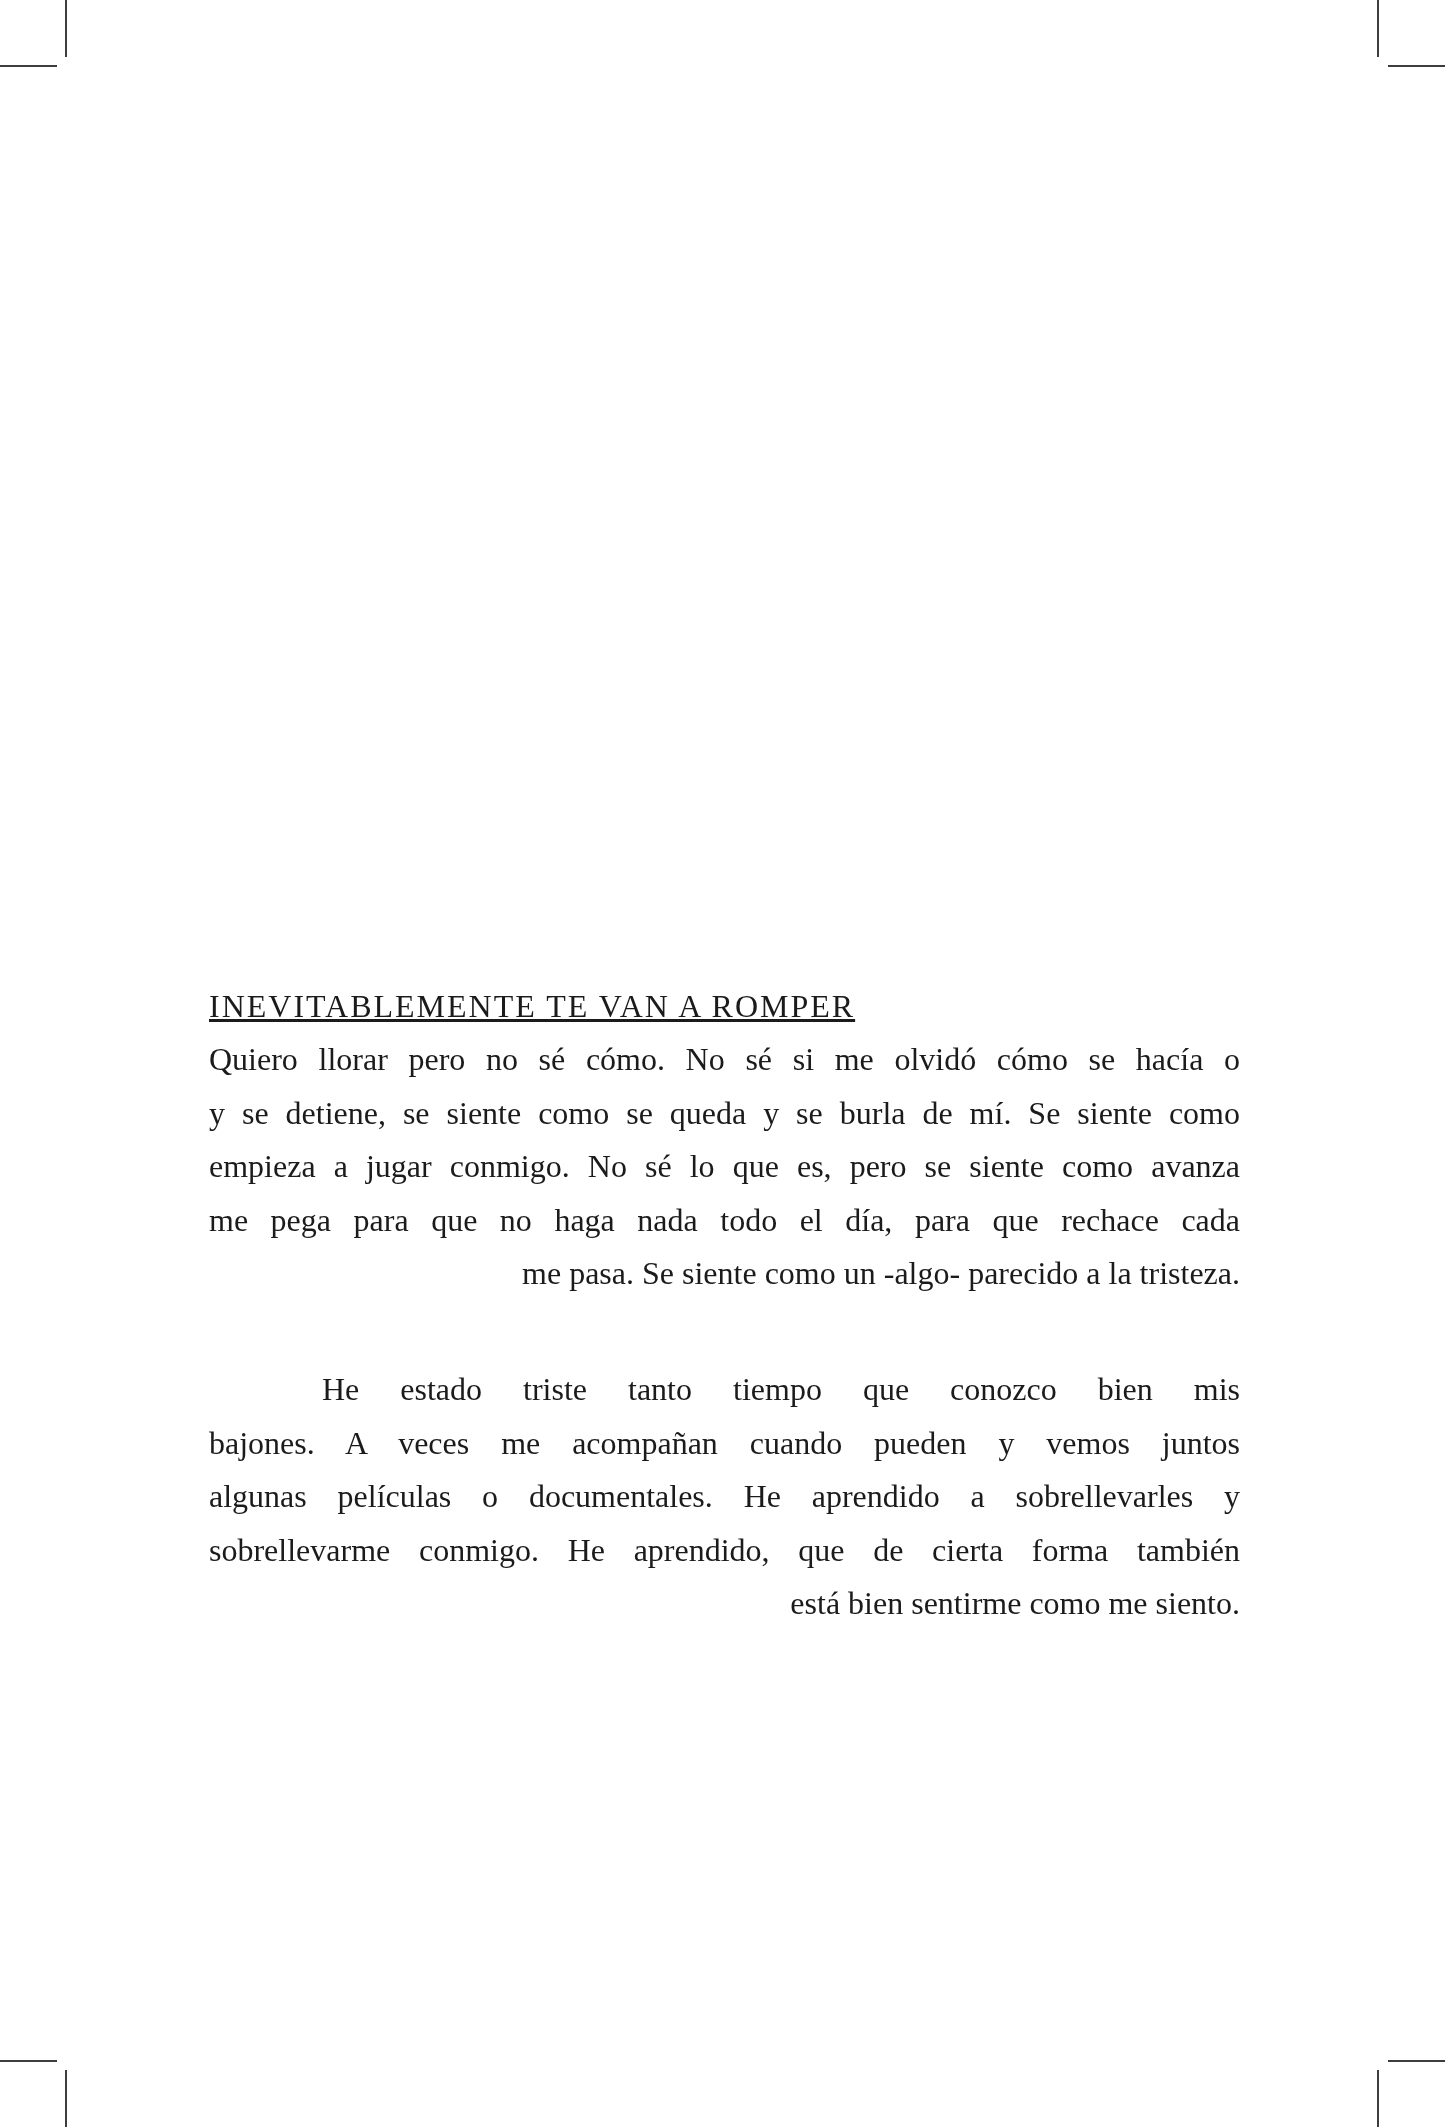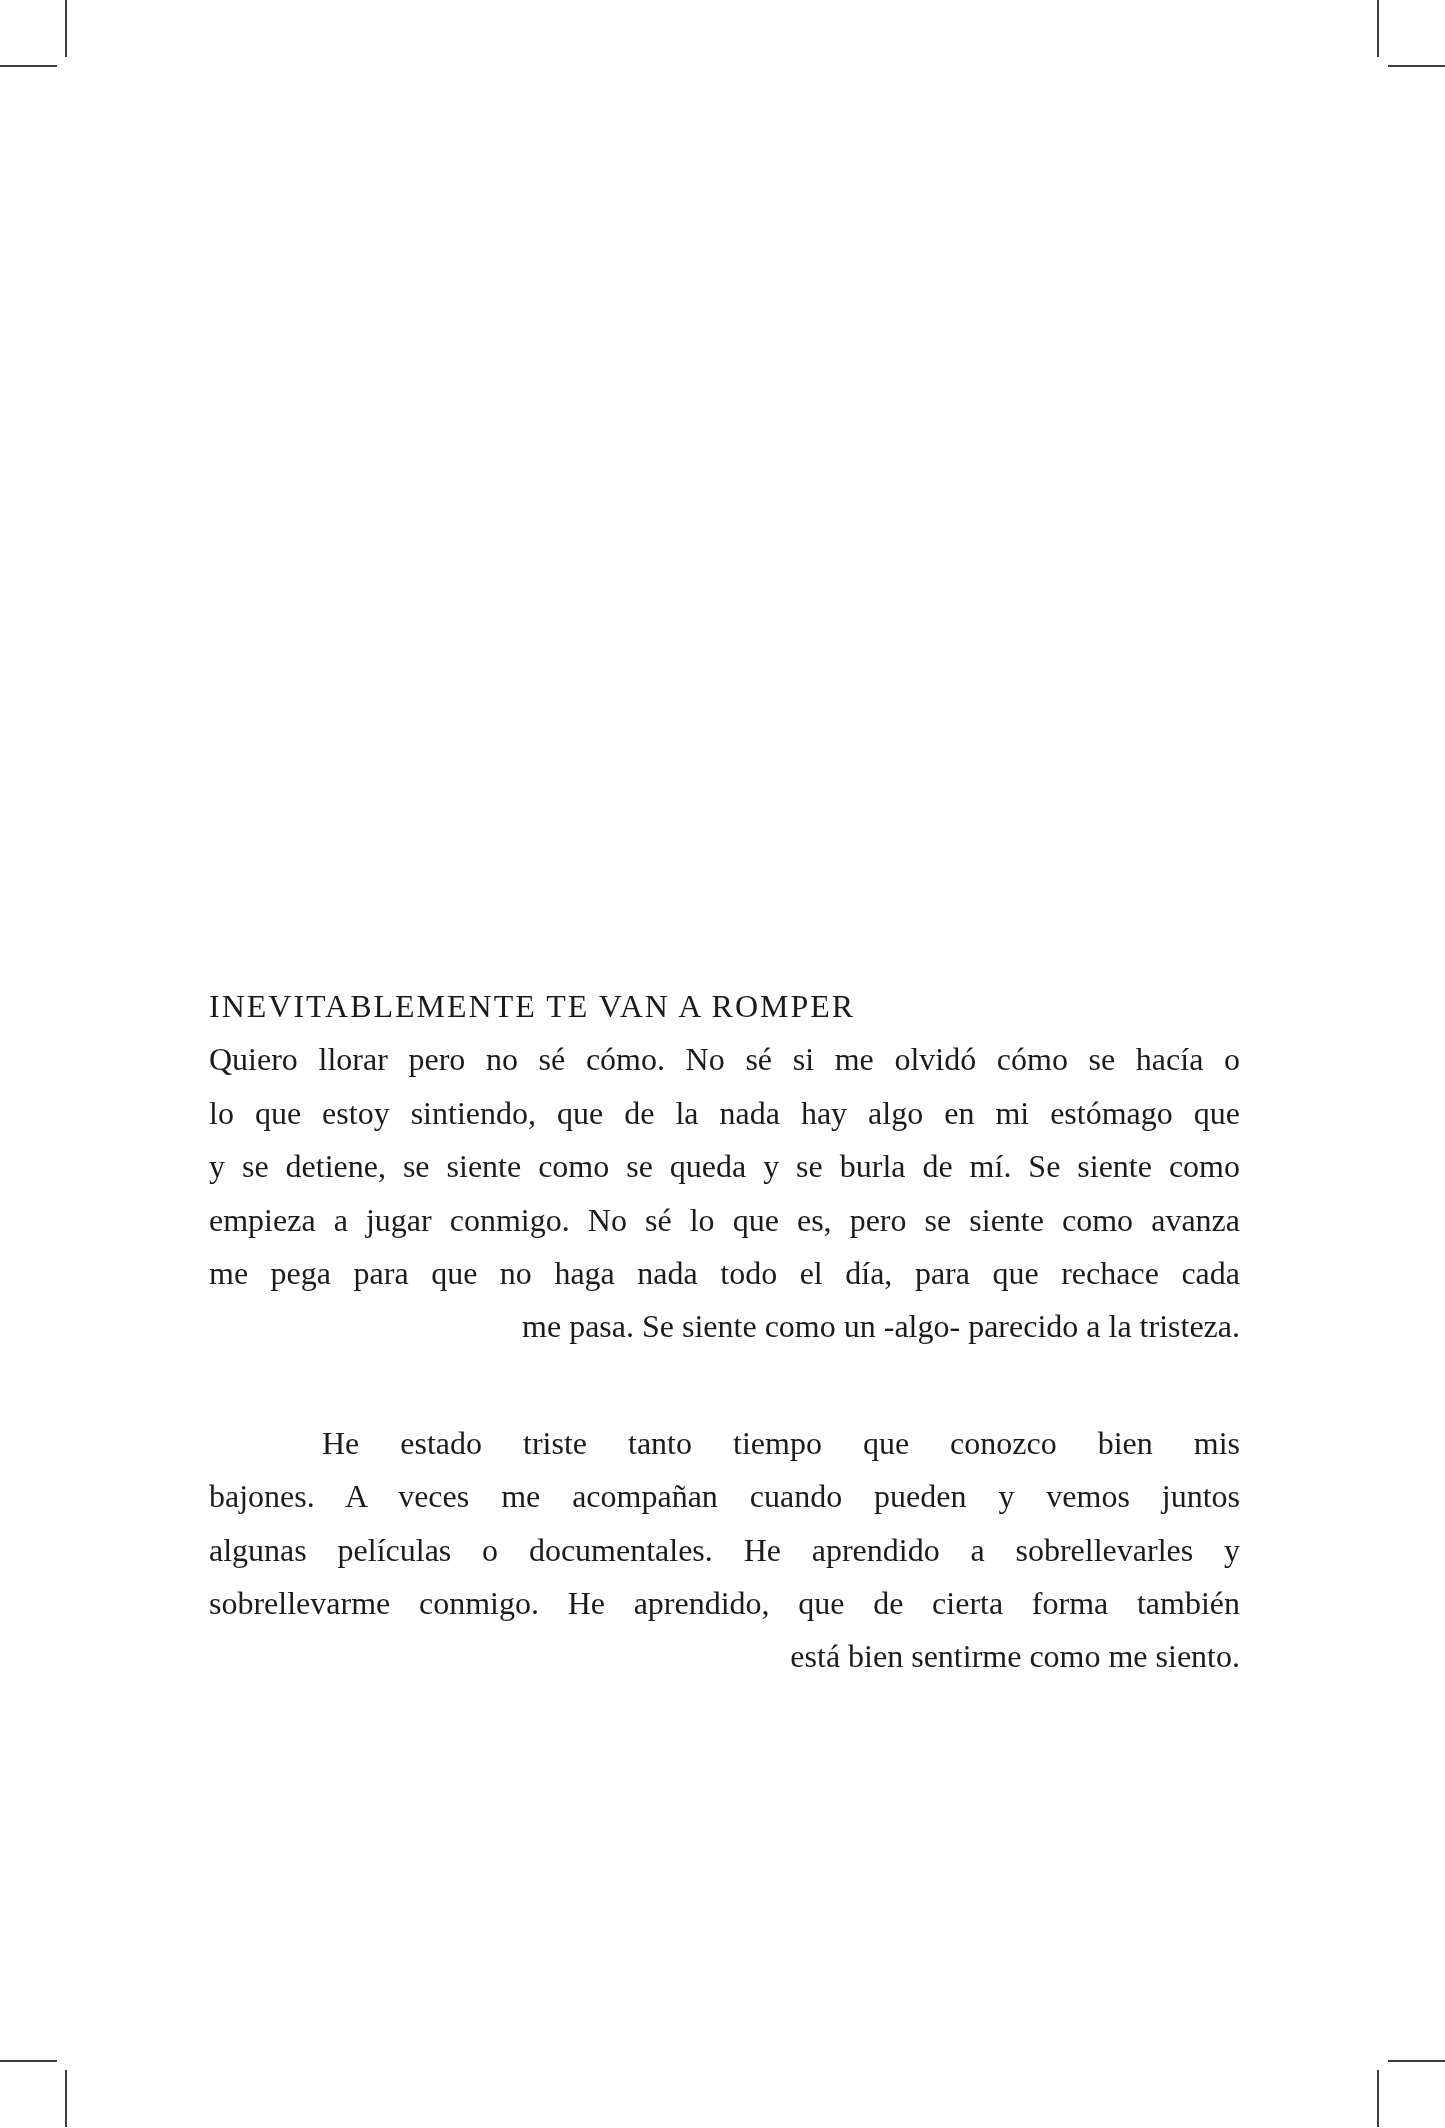--- a/index.html
+++ b/index.html
@@ -36,20 +36,21 @@
     top: 980px;
     width: 1031px;
     color: #1b1b1b;
   }
   .chapter-title {
     font-size: 32px;
     font-weight: normal;
     line-height: 53.4px;
     letter-spacing: 2px;
     white-space: nowrap;
+    text-decoration: underline;
   }
   .para { font-size: 32px; line-height: 53.4px; }
   .para-1 { }
   .para-2 { margin-top: 63px; }
   .line {
     text-align: justify;
     text-align-last: justify;
   }
   .line.last-line {
     text-align: right;
@@ -70,21 +71,20 @@
   <div class="crop v bl-v"></div>
   <div class="crop h br-h"></div>
   <div class="crop v br-v"></div>
 
   <div class="text-block">
 
     <h1 class="chapter-title">INEVITABLEMENTE TE VAN A ROMPER</h1>
 
     <div class="para para-1">
       <div class="line">Quiero llorar pero no sé cómo. No sé si me olvidó cómo se hacía o</div>
-      <div class="line">lo que estoy sintiendo, que de la nada hay algo en mi estómago que</div>
       <div class="line">y se detiene, se siente como se queda y se burla de mí. Se siente como</div>
       <div class="line">empieza a jugar conmigo. No sé lo que es, pero se siente como avanza</div>
       <div class="line">me pega para que no haga nada todo el día, para que rechace cada</div>
       <div class="line last-line">me pasa. Se siente como un -algo- parecido a la tristeza.</div>
     </div>
 
     <div class="para para-2">
       <div class="line indented">He estado triste tanto tiempo que conozco bien mis</div>
       <div class="line">bajones. A veces me acompañan cuando pueden y vemos juntos</div>
       <div class="line">algunas películas o documentales. He aprendido a sobrellevarles y</div>

